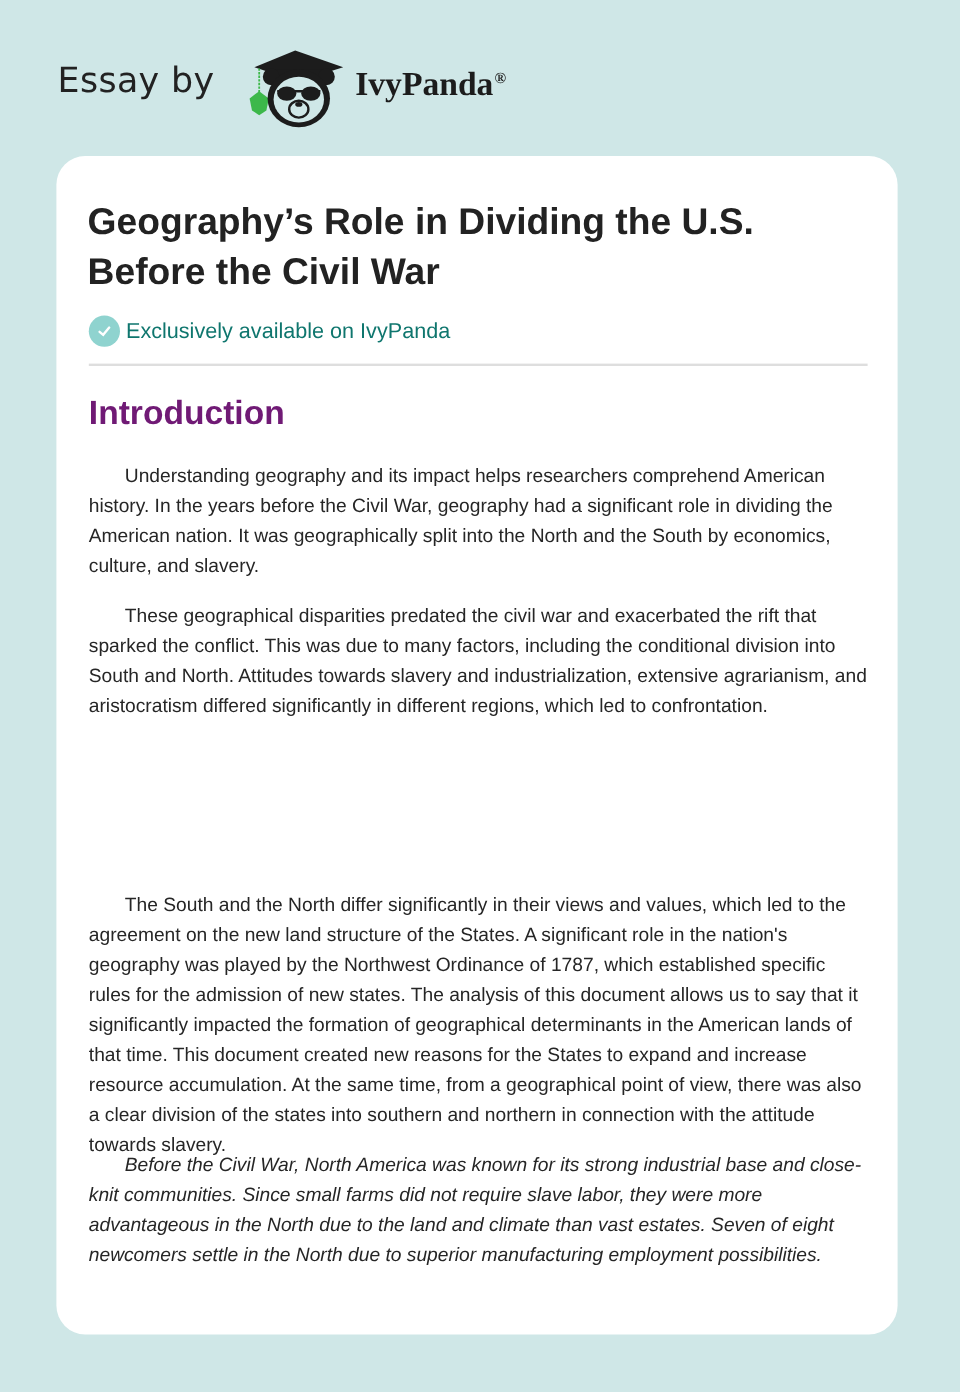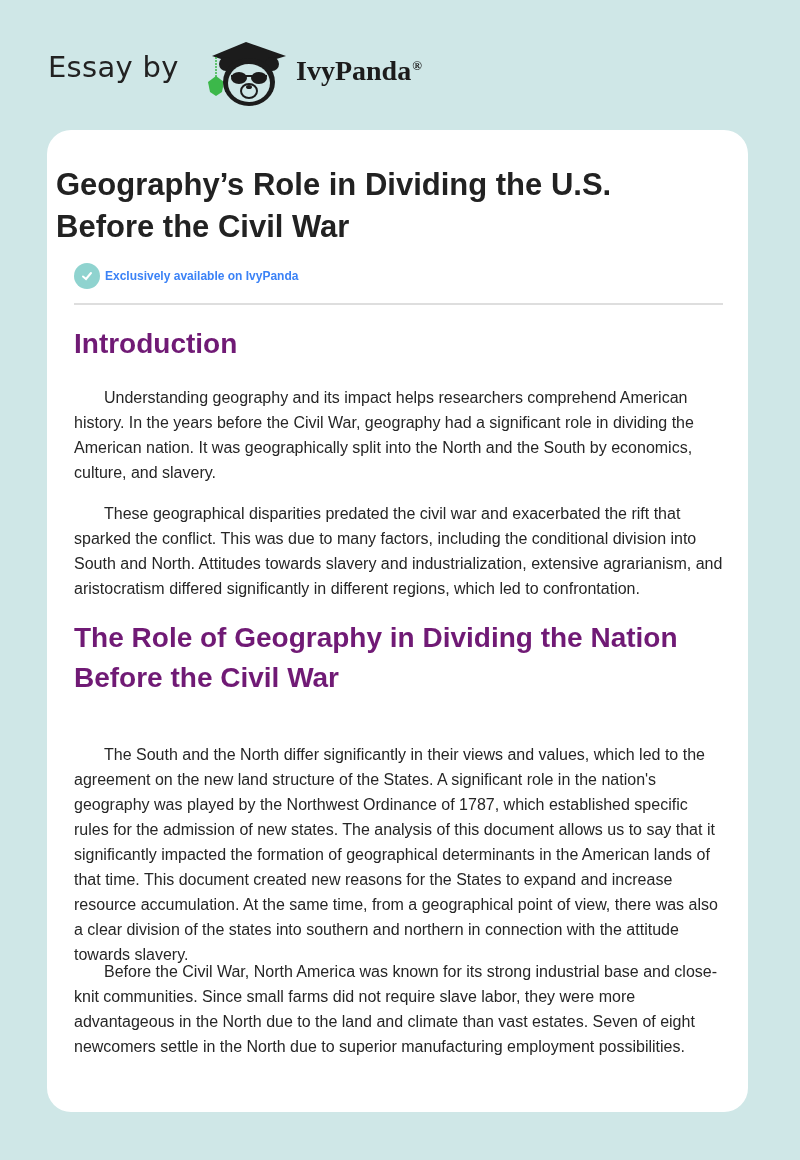--- a/index.html
+++ b/index.html
@@ -19,30 +19,30 @@
   .brand {
     position:absolute; left:296px; top:55px;
     font-family:Liberation Serif, serif; font-weight:bold; font-size:28px; color:#1c1c1c;
   }
   .brand sup { font-size:13px; vertical-align:super; margin-left:1px; }
   .card {
     position:absolute; left:47px; top:130px; width:701px; height:982px;
     background:#ffffff; border-radius:24px;
   }
   .title {
-    position:absolute; left:9px; top:34px; width:640px;
+    position:absolute; left:26px; top:34px; width:640px;
     font-size:31px; font-weight:bold; line-height:42px; color:#222;
     margin:0;
   }
   .badge { position:absolute; left:27px; top:133px; display:flex; align-items:center; }
   .badge-icon {
     width:26px; height:26px; border-radius:50%; background:#8fd3cf;
     display:flex; align-items:center; justify-content:center;
   }
-  .badge-text { font-size:12px; font-weight:bold; margin-left:5px; color:#3b82f6; }
+  .badge-text { font-size:18px; font-weight:normal; margin-left:5px; color:#0f766e; }
   .divider { position:absolute; left:27px; top:173px; width:649px; height:2px; background:#dedede; }
   h2 {
     position:absolute; left:27px; margin:0; font-size:28px; font-weight:bold; line-height:40px; color:#701a75;
   }
   .para {
     position:absolute; left:27px; width:652px; margin:0;
     font-size:16px; line-height:25px; color:#262626; text-indent:30px;
   }
 </style>
 </head>
@@ -79,16 +79,15 @@
     </span>
     <span class="badge-text">Exclusively available on IvyPanda</span>
   </div>
 
   <div class="divider"></div>
 
   <h2 style="top:194px;">Introduction</h2>
   <p class="para" style="top:371px;">These geographical disparities predated the civil war and exacerbated the rift that sparked the conflict. This was due to many factors, including the conditional division into South and North. Attitudes towards slavery and industrialization, extensive agrarianism, and aristocratism differed significantly in different regions, which led to confrontation.</p>
   <p class="para" style="top:255px;">Understanding geography and its impact helps researchers comprehend American history. In the years before the Civil War, geography had a significant role in dividing the American nation. It was geographically split into the North and the South by economics, culture, and slavery.</p>
 
-  <h2 style="top:488px; width:640px;">The Role of Geography in Dividing the Nation Before the Civil War</h2>
   <p class="para" style="top:612px;">The South and the North differ significantly in their views and values, which led to the agreement on the new land structure of the States. A significant role in the nation's geography was played by the Northwest Ordinance of 1787, which established specific rules for the admission of new states. The analysis of this document allows us to say that it significantly impacted the formation of geographical determinants in the American lands of that time. This document created new reasons for the States to expand and increase resource accumulation. At the same time, from a geographical point of view, there was also a clear division of the states into southern and northern in connection with the attitude towards slavery.</p>
-  <p class="para" style="top:829px;">Before the Civil War, North America was known for its strong industrial base and close-knit communities. Since small farms did not require slave labor, they were more advantageous in the North due to the land and climate than vast estates. Seven of eight newcomers settle in the North due to superior manufacturing employment possibilities.</p>
+  <p class="para" style="top:829px;font-style:italic;">Before the Civil War, North America was known for its strong industrial base and close-knit communities. Since small farms did not require slave labor, they were more advantageous in the North due to the land and climate than vast estates. Seven of eight newcomers settle in the North due to superior manufacturing employment possibilities.</p>
 </div>
 
 </body></html>

